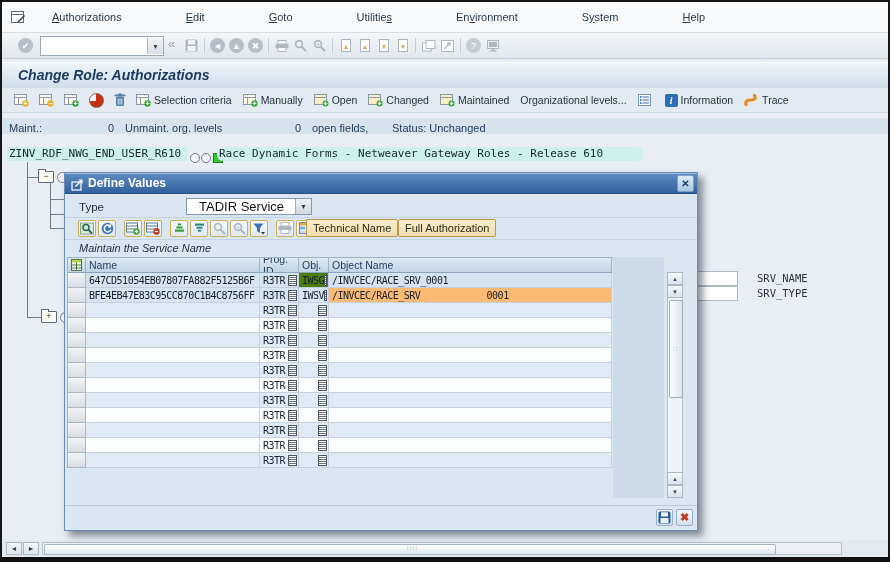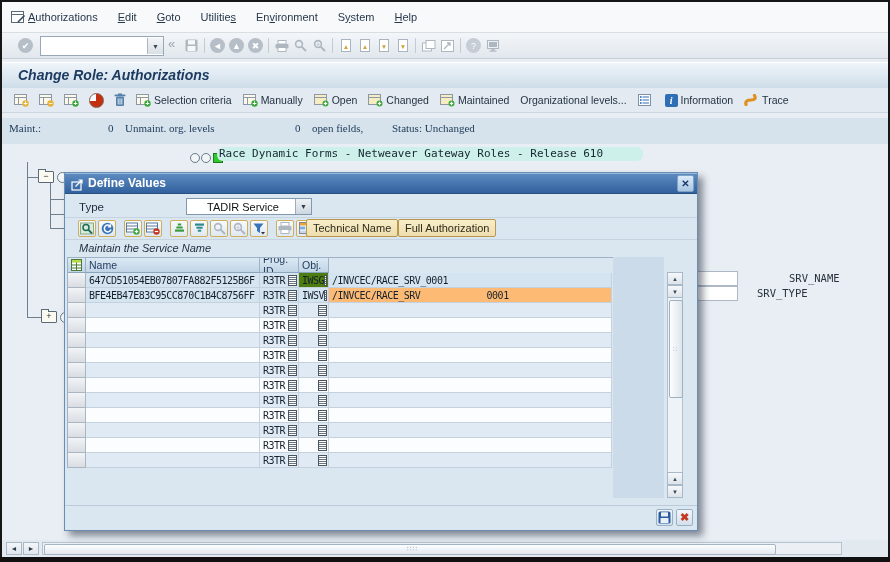--- a/index.html
+++ b/index.html
@@ -4,21 +4,21 @@
 <style>
   html,body{margin:0;padding:0;background:#888;}
   #screen{position:relative;width:890px;height:562px;background:#e9eef4;overflow:hidden;
           font-family:"Liberation Sans",sans-serif;box-shadow:inset 0 0 0 2px #161616;}
   .abs{position:absolute;}
   u{text-decoration:underline;}
 
   
   .menubar{position:absolute;left:2px;top:2px;width:886px;height:30px;background:#f8f9fb;border-bottom:1px solid #d9dee3;}
   .sysicon{position:absolute;left:9px;top:8px;}
-  #menu-items{position:absolute;left:16px;top:7px;display:flex;}
+  #menu-items{position:absolute;left:40px;top:7px;display:flex;gap:44px;}
   .menu-item{padding:2px 10px;font-size:11px;color:#27384a;cursor:default;}
 
   
   .stdbar{position:absolute;left:2px;top:33px;width:886px;height:25px;
           background:linear-gradient(#f3f6f9,#e1e7ed);border-bottom:1px solid #c6cfd8;}
   .circ{display:inline-flex;align-items:center;justify-content:center;width:15px;height:15px;border-radius:50%;
         background:#b6bfc8;color:#fff;font-size:9px;}
   .enter{position:absolute;left:16px;top:5px;}
   .cmdwrap{position:absolute;left:38px;top:3px;width:122px;height:18px;background:#fff;border:1px solid #9aa8b6;
            display:flex;align-items:center;}
@@ -40,22 +40,22 @@
           border-bottom:1px solid #cbd6e0;display:flex;align-items:center;padding-left:12px;box-sizing:border-box;}
   .appbtn{display:inline-flex;align-items:center;margin-right:11px;font-size:10.5px;color:#1e2e3e;cursor:default;}
   .appbtn .aicn{margin-right:3px;display:inline-flex;}
   .pie{display:inline-block;width:13px;height:13px;border-radius:50%;border:1px solid #8a5a4a;
        background:conic-gradient(#c23010 0deg 265deg,#fdfdfd 265deg 360deg);}
   .infoicon{display:inline-flex;width:13px;height:13px;border-radius:2px;background:#2f6db4;color:#fff;
             align-items:center;justify-content:center;font-family:"Liberation Serif",serif;font-style:italic;
             font-weight:bold;font-size:10px;}
 
   
-  .statusband{position:absolute;left:2px;top:118px;width:886px;height:26px;background:#d6e2ec;
-              font-family:Liberation Serif, serif;font-size:11px;color:#1d3least;color:#1d3a58;}
+  .statusband{position:absolute;left:2px;top:118px;width:886px;height:16px;background:#d6e2ec;
+              font-family:Liberation Sans, sans-serif;font-size:11px;color:#1d3least;color:#1d3a58;}
   .statusband span{position:absolute;top:4px;white-space:pre;}
 
   
   .rolefield{position:absolute;font-family:"DejaVu Sans Mono",monospace;font-size:11px;color:#16262f;
              background:#cdf0ea;height:14px;line-height:14px;padding-left:2px;white-space:pre;}
   .light{display:inline-block;width:8px;height:8px;border-radius:50%;border:1px solid #6a7a86;background:#f2f5f7;margin-right:1px;}
   .gsquare{display:inline-block;width:8px;height:8px;border:1px solid #1e7a1e;background:#2fc82f;margin-left:1px;}
 
   
   .tline{position:absolute;background:#6e7e8a;}
@@ -74,21 +74,21 @@
   .dtitle{position:absolute;left:0;top:0;width:100%;height:20px;
           background:linear-gradient(#5e8cc2,#31619e);border-bottom:1px solid #27507f;box-shadow:inset 0 1px 0 #96bade;}
   .dtitle .dticon{position:absolute;left:6px;top:4px;}
   .dtitle .dttext{position:absolute;left:23px;top:3px;font-size:12px;font-weight:bold;color:#fff;}
   .dclose{position:absolute;right:3px;top:2px;width:15px;height:15px;border:1px solid #7fa3c8;border-radius:2px;
           background:linear-gradient(#dcebf8,#a9c6e2);display:flex;align-items:center;justify-content:center;
           font-size:10px;font-weight:bold;color:#1d3b6a;}
   .dlabel{position:absolute;font-size:11.5px;color:#1c2c3c;text-align:center;}
   .dropdown{position:absolute;left:121px;top:25px;width:126px;height:17px;background:#fff;border:1px solid #8098b0;
             box-sizing:border-box;display:flex;align-items:center;}
-  .dropdown .ddval{flex:1;font-size:11px;color:#111;padding-left:20px;}
+  .dropdown .ddval{flex:1;font-size:13px;color:#111;padding-left:12px;}
   .dropdown .ddbtn{width:15px;height:15px;background:linear-gradient(#eef2f6,#cdd6df);border-left:1px solid #9fadbb;
                    display:flex;align-items:center;justify-content:center;font-size:7px;color:#2e3c4a;}
   .dlgline{position:absolute;left:0;width:100%;height:0;border-top:1px solid #c6d4e2;}
   #dlg-icons{position:absolute;left:13px;top:46px;display:flex;height:18px;align-items:center;}
   .ibtn{display:inline-flex;width:18px;height:17px;margin-right:2px;border:1px solid #cfae5a;border-radius:2px;
         background:linear-gradient(#f7fafc,#dfe9f2);align-items:center;justify-content:center;box-sizing:border-box;}
   .igap{width:6px;}
   .tanbtn{position:absolute;top:46px;height:18px;background:linear-gradient(#f8eecb,#eeddae);border:1px solid #b9984e;
           border-radius:2px;font-size:11px;color:#2c2c1a;display:flex;align-items:center;padding:0 6px;box-sizing:border-box;}
 
@@ -402,40 +402,41 @@
 
   <div class="statusband">
     <span style="left:7px">Maint.:</span>
     <span style="left:106px">0</span>
     <span style="left:123px">Unmaint. org. levels</span>
     <span style="left:293px">0</span>
     <span style="left:310px">open fields,</span>
     <span style="left:390px">Status: Unchanged</span>
   </div>
 
+  <div class="rolefield" style="left:7px;top:147px;width:178px;">ZINV_RDF_NWG_END_USER_R610</div>
   <div class="abs" style="left:190px;top:149px;">
     <span class="light"></span><span class="light"></span><span class="gsquare"></span>
   </div>
   <div class="rolefield" style="left:217px;top:147px;width:424px;border-radius:6px;">Race Dynamic Forms - Netweaver Gateway Roles - Release 610</div>
 
   <div class="tline" style="left:27px;top:162px;width:1px;height:156px;"></div>
   <div class="tline" style="left:27px;top:177px;width:11px;height:1px;"></div>
   <div class="folder" style="left:38px;top:171px;">−</div>
   <div class="ringsliver" style="left:57px;top:172px;"></div>
   <div class="tline" style="left:50px;top:183px;width:1px;height:46px;"></div>
   <div class="tline" style="left:50px;top:199px;width:14px;height:1px;"></div>
   <div class="tline" style="left:50px;top:214px;width:14px;height:1px;"></div>
   <div class="tline" style="left:50px;top:228px;width:14px;height:1px;"></div>
   <div class="tline" style="left:27px;top:317px;width:14px;height:1px;"></div>
   <div class="folder" style="left:41px;top:311px;">+</div>
   <div class="ringsliver" style="left:60px;top:312px;"></div>
 
   <div class="sideinput" style="left:688px;top:271px;width:48px;height:13px;"></div>
   <div class="sideinput" style="left:688px;top:286px;width:48px;height:13px;"></div>
-  <div class="sidelabel" style="left:757px;top:272px;margin-left:32px;">SRV_NAME</div>
+  <div class="sidelabel" style="left:757px;top:272px;">SRV_NAME</div>
   <div class="sidelabel" style="left:757px;top:287px;">SRV_TYPE</div>
 
   <div class="dialog">
     <div class="dtitle">
       <span class="dticon">
         <svg width="13" height="12">
             <rect x="1" y="3" width="9" height="8" fill="none" stroke="#fff" stroke-width="1.2"></rect>
             <path d="M4.5 7.5 L11 1 M7.5 1 H11 V4.5" stroke="#fff" stroke-width="1.2" fill="none"></path>
           </svg>
       </span>
@@ -551,20 +552,21 @@
               <rect x="0.5" y="0.5" width="10" height="11" fill="#fff" stroke="#4a7a3a"></rect>
               <rect x="1" y="1" width="9" height="2.6" fill="#b8d848"></rect>
               <line x1="0.5" y1="6" x2="10.5" y2="6" stroke="#4a7a3a"></line>
               <line x1="0.5" y1="9" x2="10.5" y2="9" stroke="#4a7a3a"></line>
               <line x1="5.5" y1="3.5" x2="5.5" y2="11.5" stroke="#4a7a3a"></line>
             </svg>
           </div>
           <div class="hcell">Name</div>
           <div class="hcell">Prog. ID</div>
           <div class="hcell">Obj.</div>
+          <div class="hcell">Object Name</div>
         </div>
         <div class="trow">
           <div class="cell selcell"></div>
           <div class="cell" style="background: rgb(213, 228, 241);"><span>647CD51054EB07807FA882F5125B6F</span></div>
           <div class="cell" style="background: rgb(213, 228, 241);"><span>R3TR</span><span class="doc"></span></div>
           <div class="cell" style="background: #4d7c0f;"><span>IWSG</span><span class="doc"></span></div>
           <div class="cell" style="background: rgb(213, 228, 241); text-align: right;"><span>/INVCEC/RACE_SRV_0001</span></div>
         </div>
         <div class="trow">
           <div class="cell selcell"></div>

